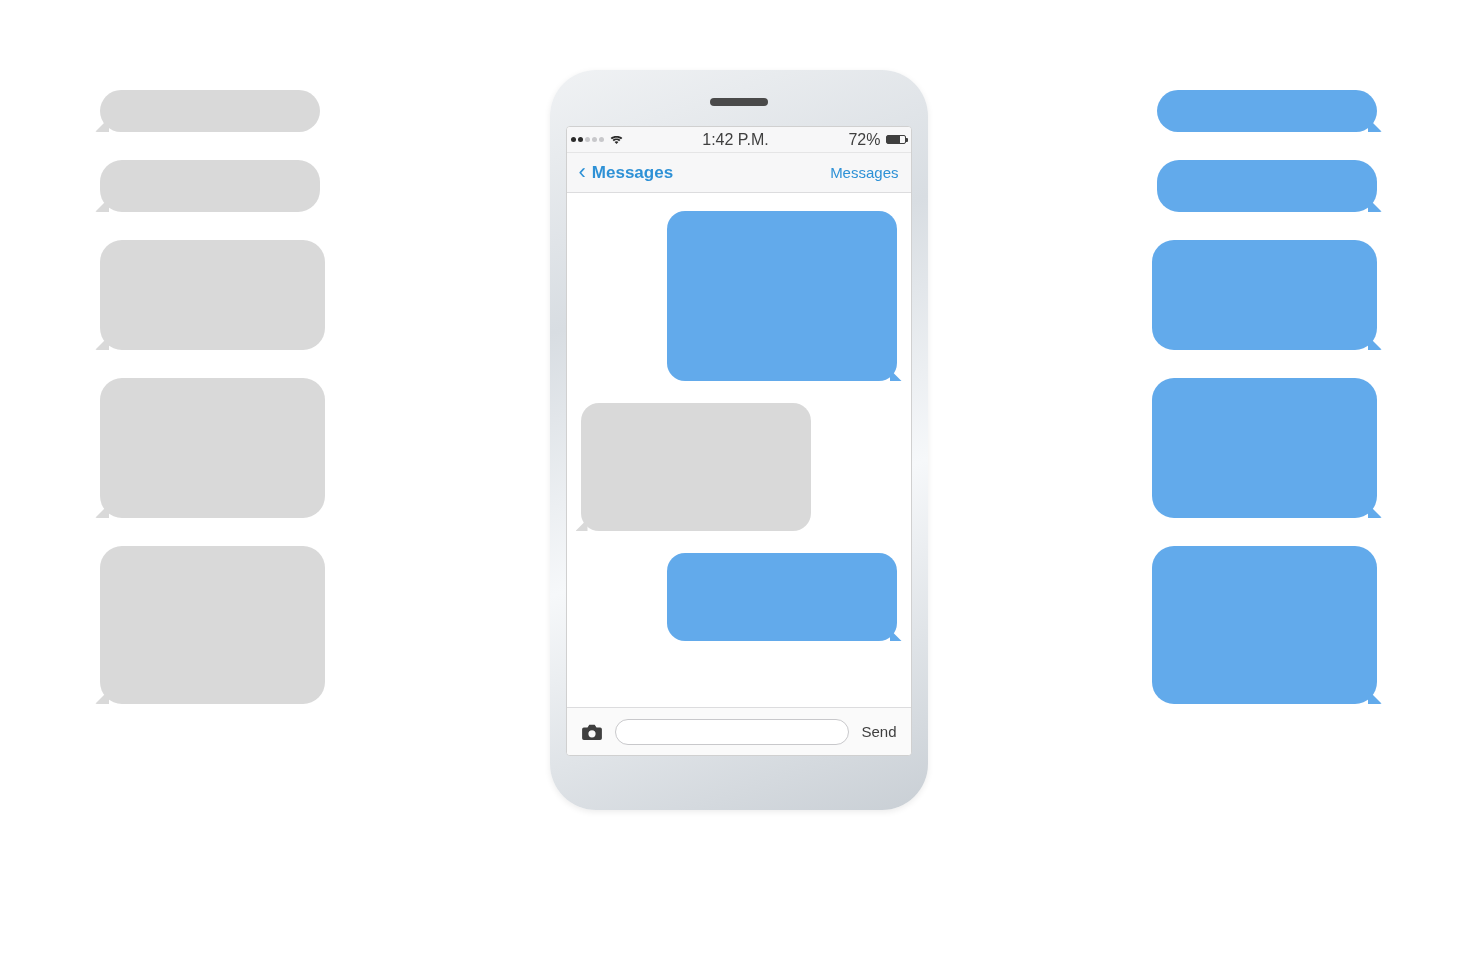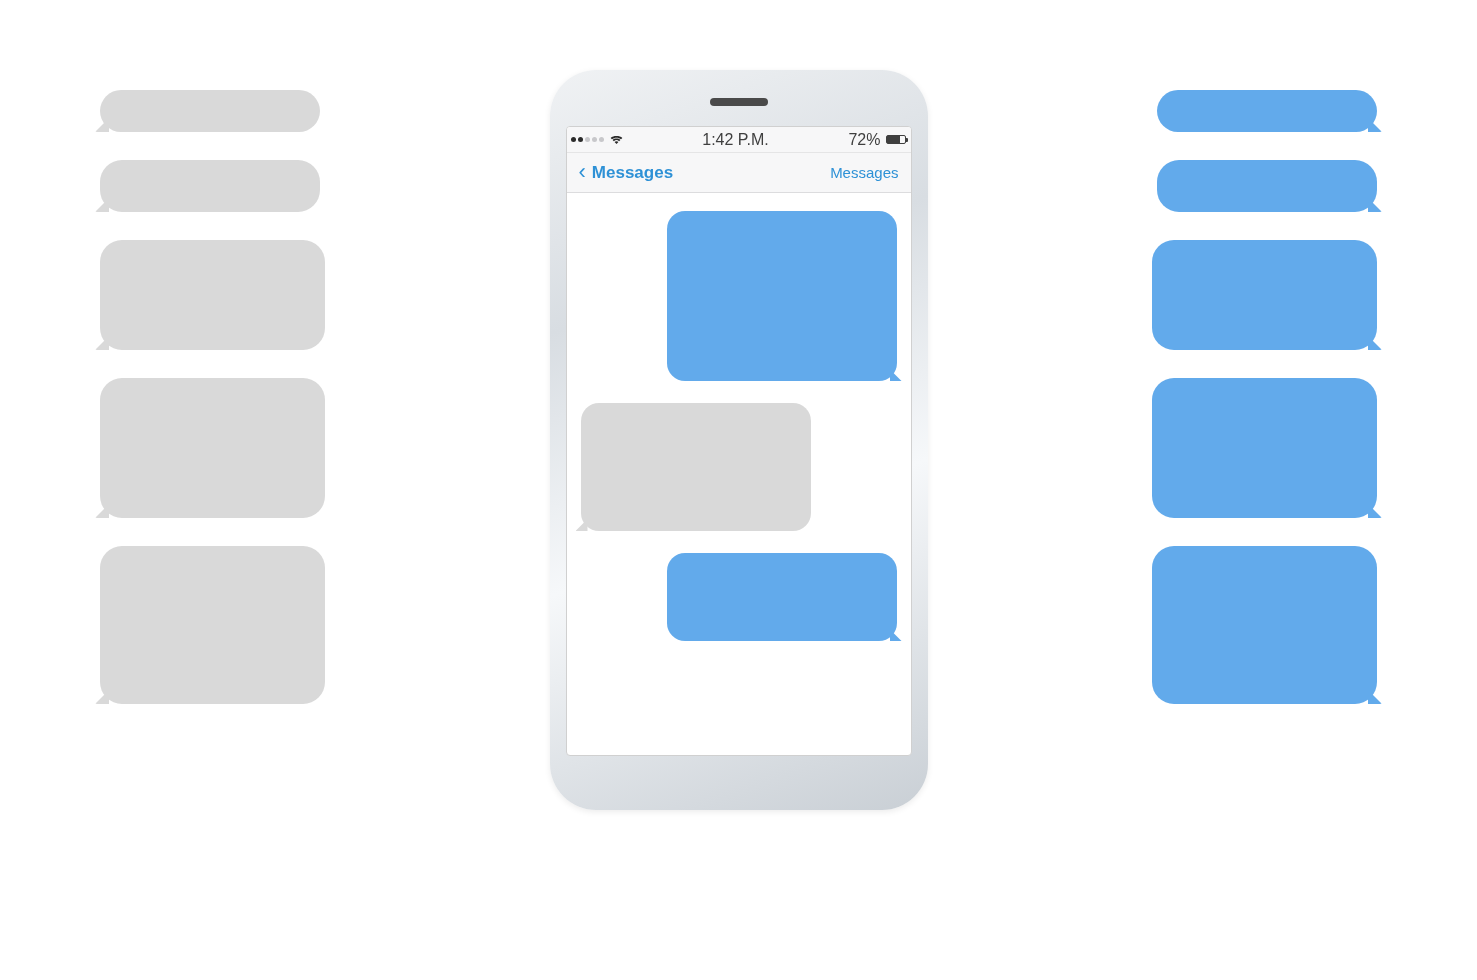--- a/index.html
+++ b/index.html
@@ -223,20 +223,30 @@
             <div class="msg blue" style="width: 230px; height: 170px;"></div>
           </div>
           <div class="msg-row recv">
             <div class="msg gray" style="width: 230px; height: 128px;"></div>
           </div>
           <div class="msg-row sent">
             <div class="msg blue" style="width: 230px; height: 88px;"></div>
           </div>
         </div>
 
+        <div class="composer">
+          <div class="cam">
+            <svg class="cam-svg" viewBox="0 0 24 20">
+              <path d="M3 5 h4 l2 -3 h6 l2 3 h4 a2 2 0 0 1 2 2 v10 a2 2 0 0 1 -2 2 h-18 a2 2 0 0 1 -2 -2 v-10 a2 2 0 0 1 2 -2 z M12 8 a4 4 0 1 0 0.001 8 a4 4 0 0 0 -0.001 -8 z" fill="#3f3f3f"></path>
+              <circle cx="12" cy="12" r="2.3" fill="#fafafa"></circle>
+            </svg>
+          </div>
+          <div class="compose-input" title=""></div>
+          <div class="send-label">Send</div>
+        </div>
 
       </div>
     </div>
   </div>
 
   <div class="stack right">
     <div class="bubble blue" style="width: 220px; height: 42px;"></div>
     <div class="bubble blue" style="width: 220px; height: 52px;"></div>
     <div class="bubble blue" style="width: 225px; height: 110px;"></div>
     <div class="bubble blue" style="width: 225px; height: 140px;"></div>

